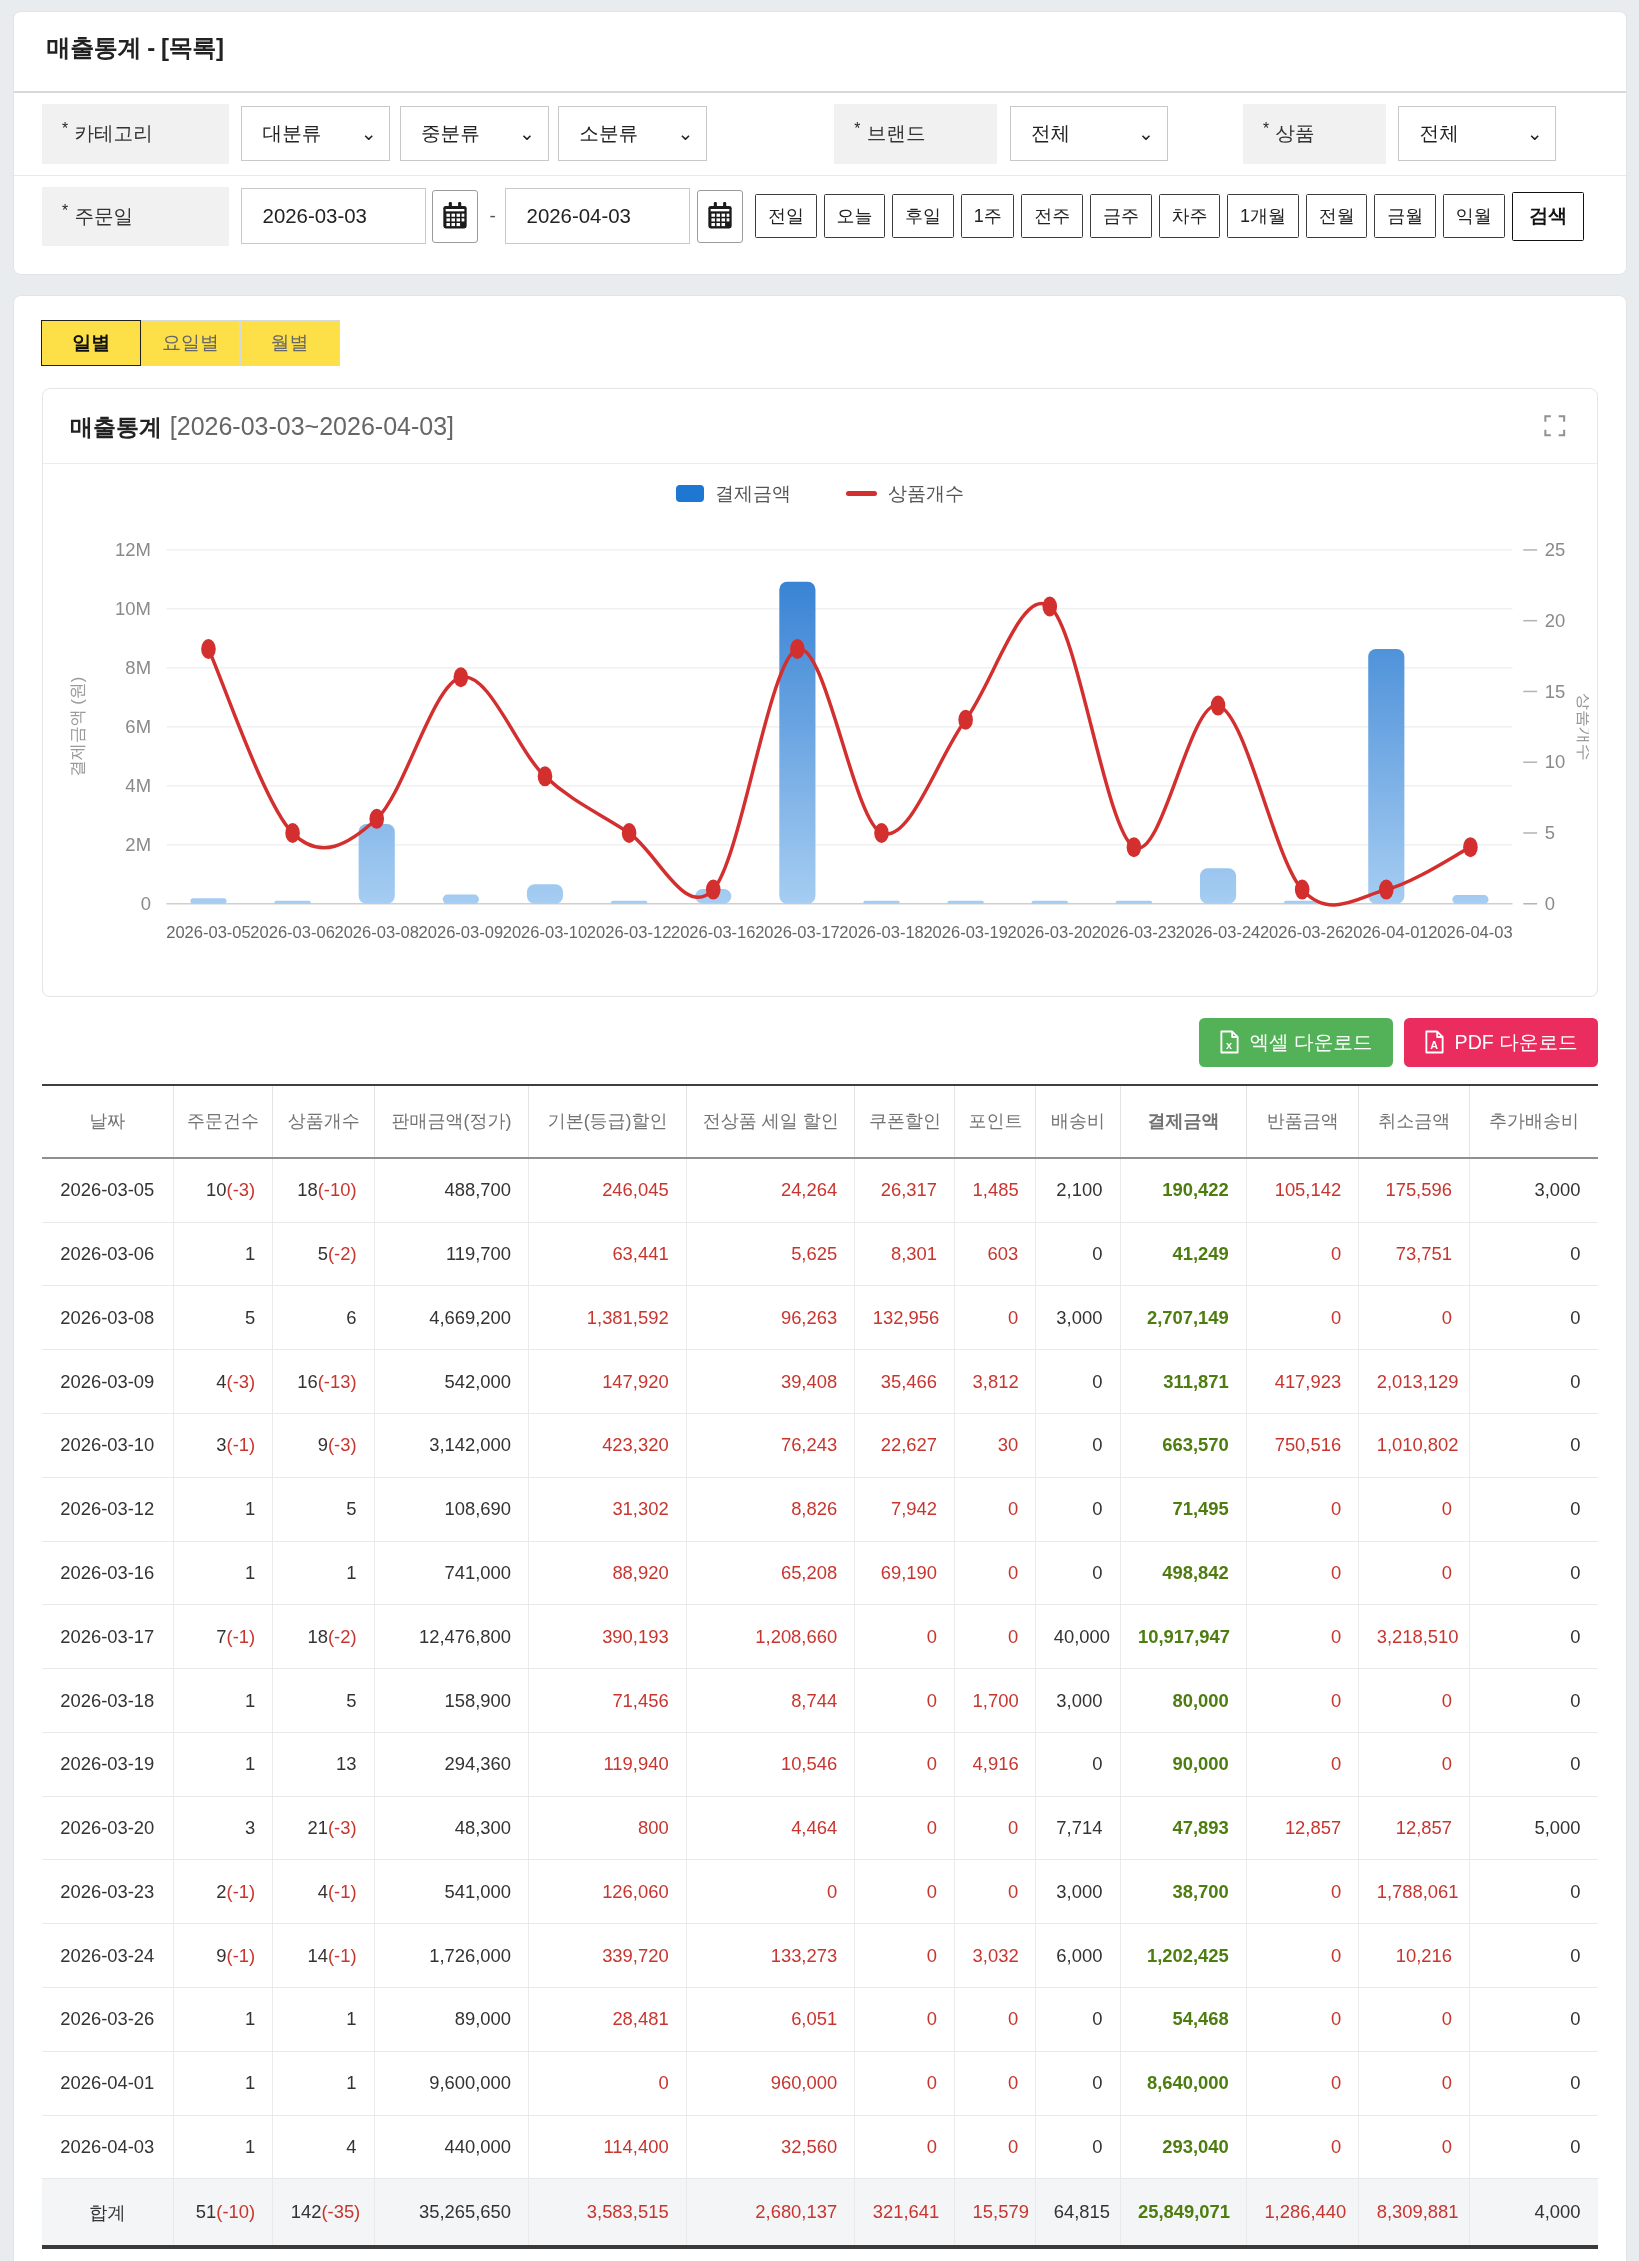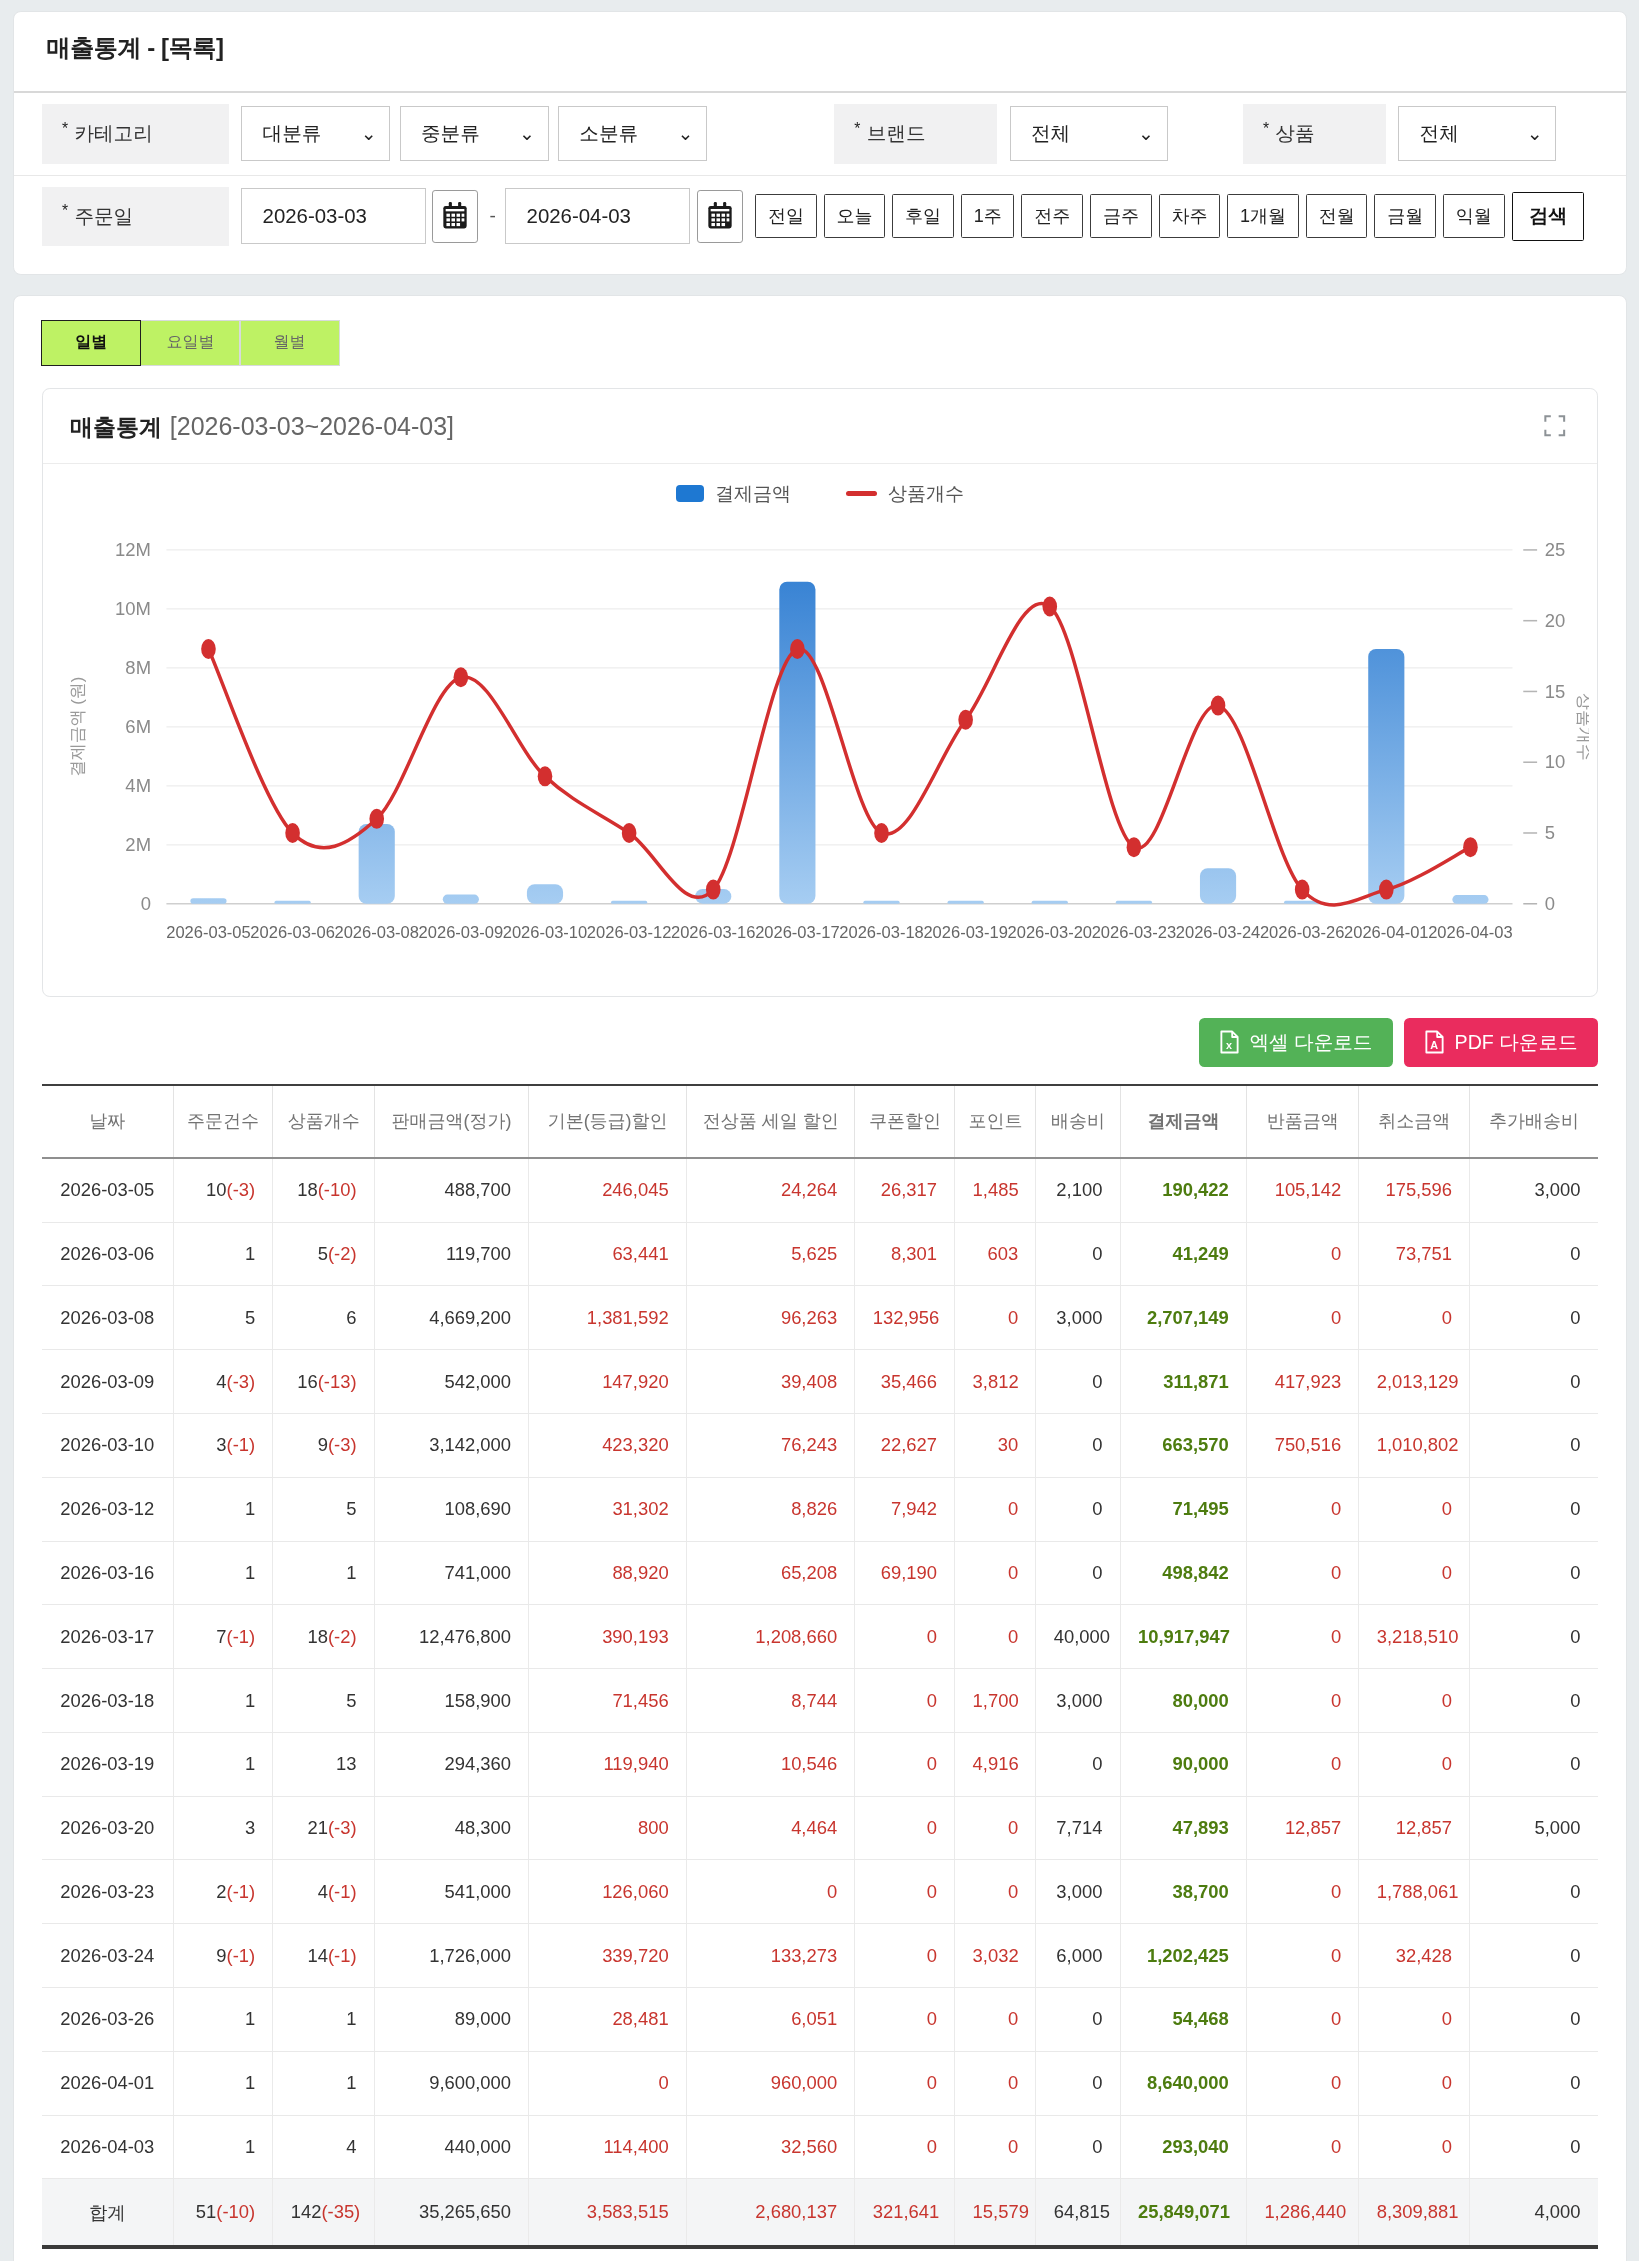--- a/index.html
+++ b/index.html
@@ -39,21 +39,21 @@
   .quick-btn { height:44px; padding:0 11.8px; background:#fff; border:0.8px solid #3c3c3c; border-radius:1.6px;
                font-size:18px; color:#222; font-family:inherit; cursor:pointer; white-space:nowrap; }
   .search-btn { height:49px; padding:0 15.7px; background:#fff; border:1.6px solid #111; border-radius:1.6px;
                 font-size:19px; font-weight:bold; color:#111; font-family:inherit; cursor:pointer; margin-left:7.8px; }
 
   
   .card-main { margin-top:20.4px; padding:22px 19px 55px; }
 
   .tabs { display:flex; margin:1.6px 0 22px 9.4px; }
   .tab { width:100px; height:46px; display:flex; align-items:center; justify-content:center;
-         background:#bef264; border:0.8px solid #d7dadc; font-size:16px; color:#666; cursor:pointer; margin-left:-0.8px; }
+         background:#fde047; border:0.8px solid #d7dadc; font-size:19px; color:#666; cursor:pointer; margin-left:-0.8px; }
   .tab.active { border:1.6px solid #1f1f1f; font-weight:bold; color:#111; z-index:2; }
 
   .chart-card { border:0.8px solid #e3e5e7; border-radius:7.8px; margin:0 9.4px; overflow:hidden; }
   .chart-head { display:flex; align-items:center; justify-content:space-between; padding:22px 27px 19px; }
   .chart-title { font-size:23px; font-weight:bold; color:#222; }
   .chart-range { font-size:25px; font-weight:normal; color:#666; margin-left:7.8px; }
   .fs-btn { background:none; border:none; cursor:pointer; padding:3.1px; }
   .chart-head-divider { height:0.8px; background:#ececec; }
   .legend { display:flex; justify-content:center; align-items:center; gap:55px; padding:17.3px 0 3.1px; }
   .legend-item { display:flex; align-items:center; gap:11px; font-size:19px; color:#555; }
@@ -560,21 +560,21 @@
             <td><span>9</span><span class="red">(-1)</span></td>
             <td><span>14</span><span class="red">(-1)</span></td>
             <td>1,726,000</td>
             <td class="red">339,720</td>
             <td class="red">133,273</td>
             <td class="red">0</td>
             <td class="red">3,032</td>
             <td>6,000</td>
             <td class="bold">1,202,425</td>
             <td class="red">0</td>
-            <td class="red">32,428</td>
+            <td class="red">10,216</td>
             <td>0</td>
           </tr>
           <tr>
             <td class="c">2026-03-26</td>
             <td>1</td>
             <td>1</td>
             <td>89,000</td>
             <td class="red">28,481</td>
             <td class="red">6,051</td>
             <td class="red">0</td>

